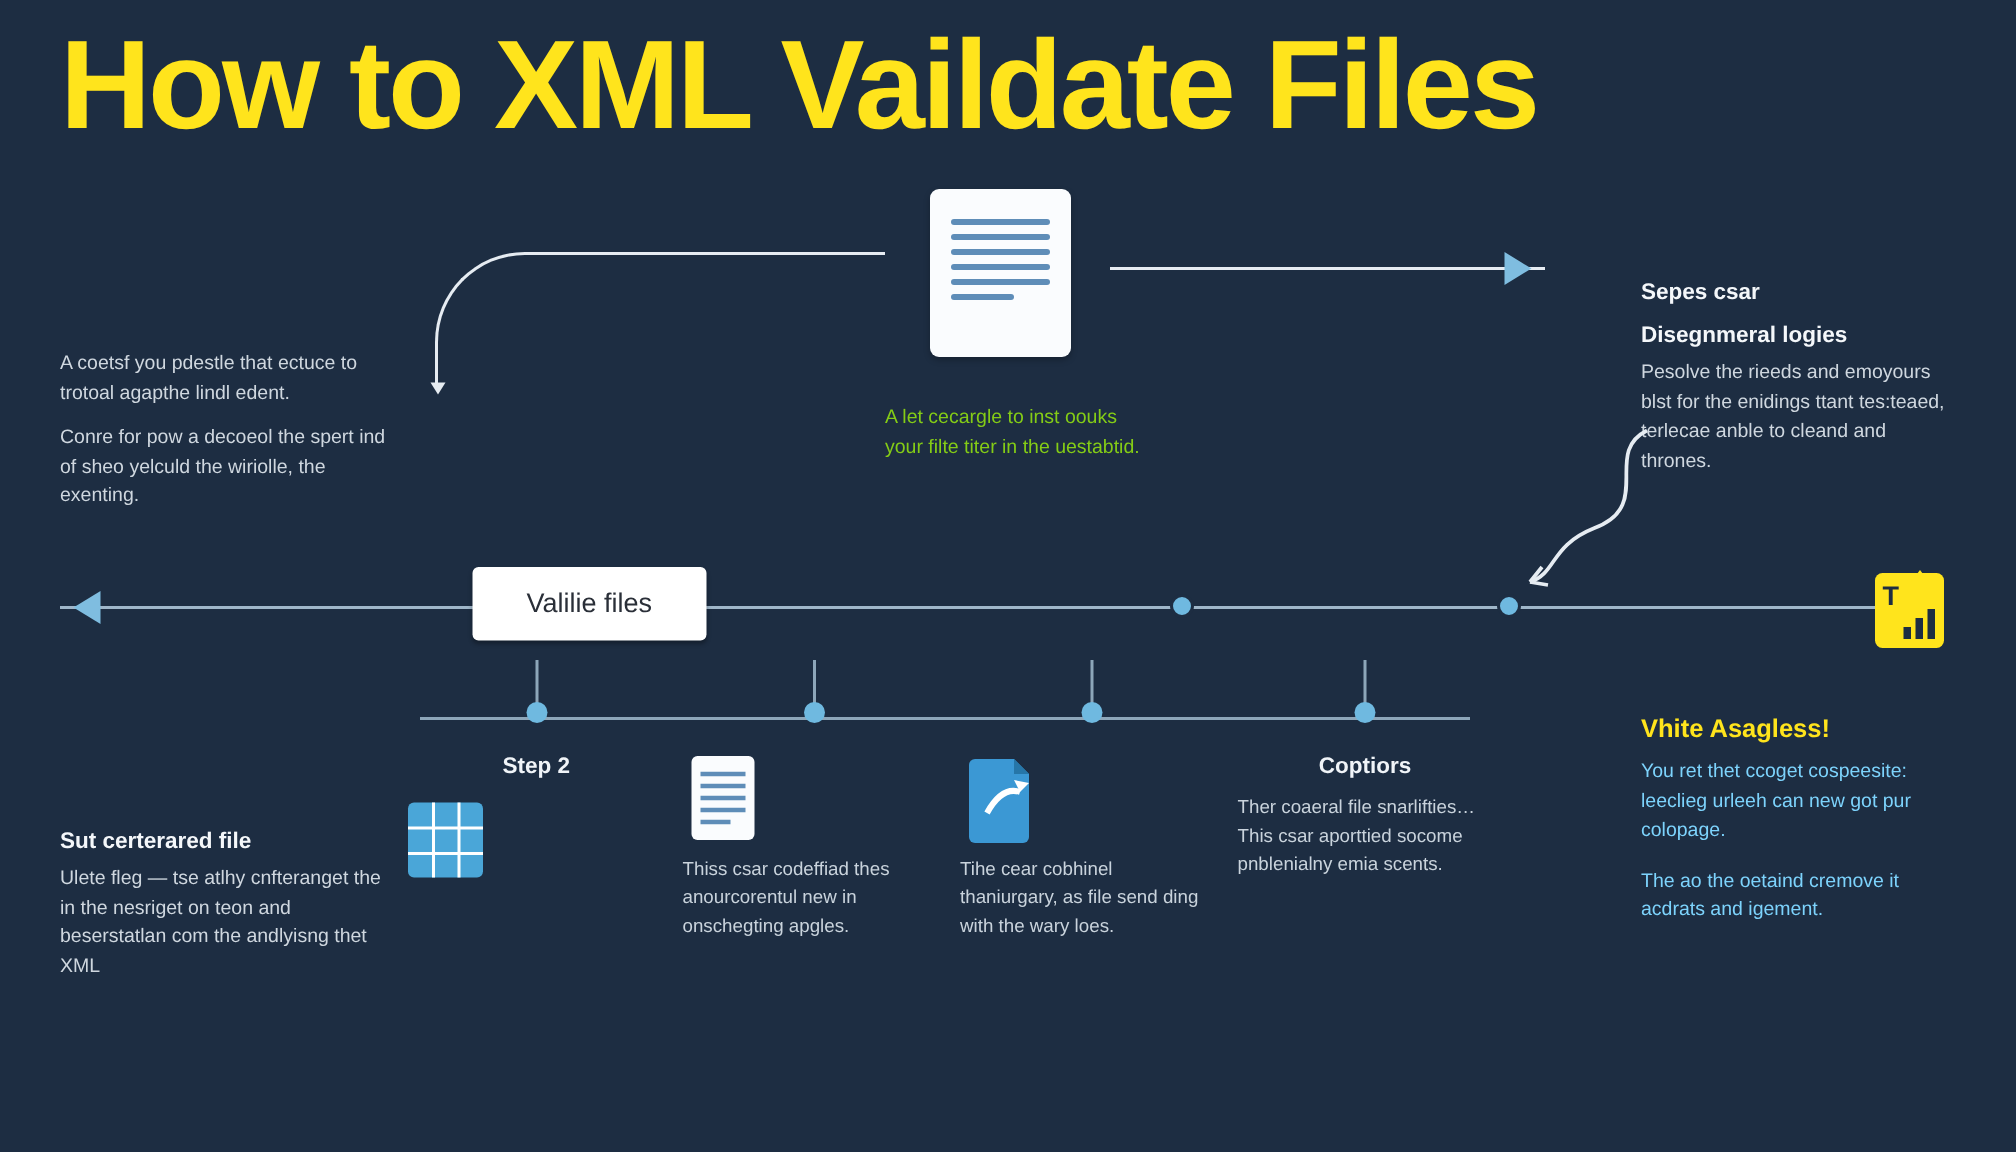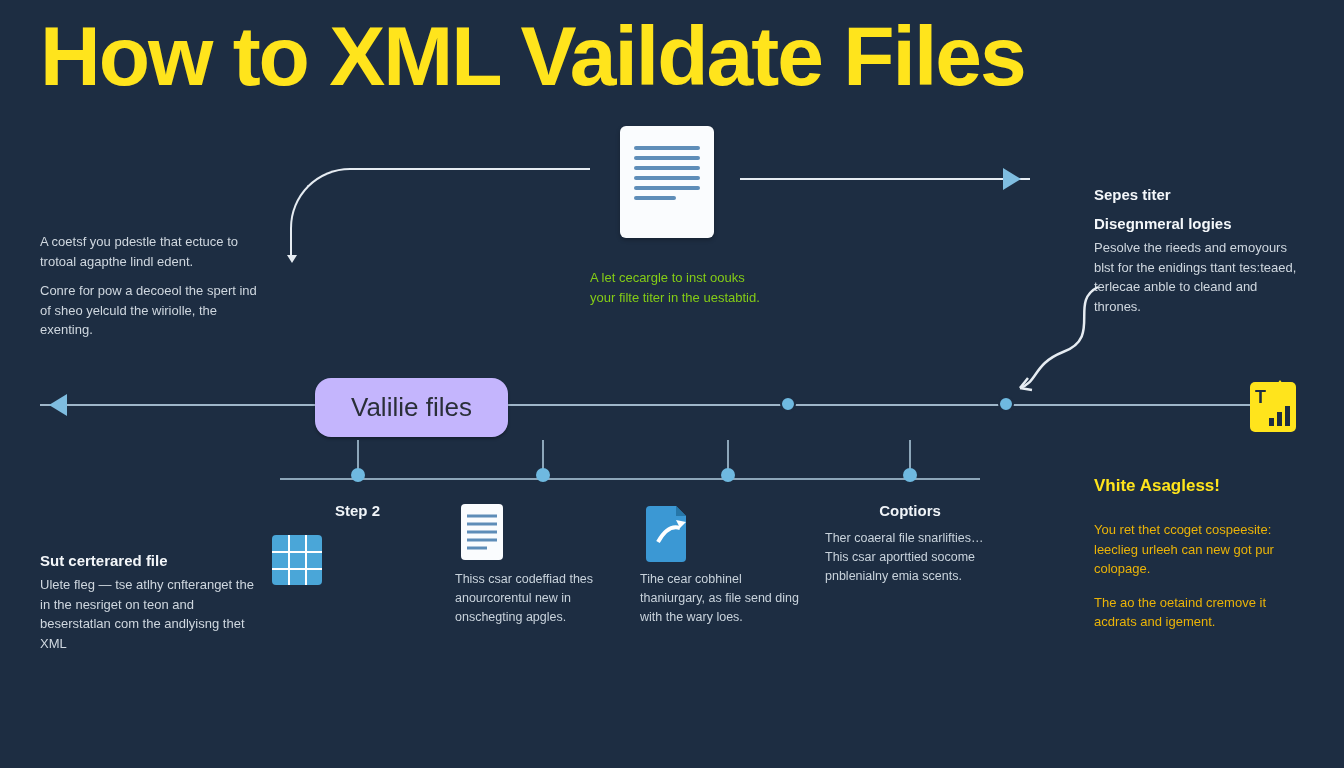--- a/index.html
+++ b/index.html
@@ -1,51 +1,51 @@
 <!DOCTYPE html>
 <html><head>
 <meta charset="utf-8">
 <style>
 *{margin:0;padding:0;box-sizing:border-box}
 body{width:1344px;height:768px;background:#1d2d42;font-family:Arial,Helvetica,sans-serif;color:#dfe6ed;overflow:hidden;position:relative}
 .title{color:#ffe41c;font-size:84px;font-weight:800;letter-spacing:-2px;position:absolute;top:14px;left:40px;line-height:1}
 .small-text{font-size:13px;line-height:1.5;color:#cfd7df}
-.small-text-b{font-size:13px;line-height:1.5;color:#eab308}
+.small-text-b{font-size:13px;line-height:1.5;color:#7dd3fc}
 .heading{font-weight:700;color:#f4f7fa;font-size:15px;margin-bottom:6px}
 .doc-icon{width:94px;height:112px;background:#fafcfe;border-radius:6px;position:absolute;left:620px;top:126px;padding:14px 12px;box-shadow:0 2px 4px rgba(0,0,0,.25)}
 .doc-icon .line{height:4px;background:#5e8db8;margin:6px 2px;border-radius:2px}
 .doc-icon .line.short{width:60%}
 .intro-left{position:absolute;left:40px;top:232px;width:230px}
 .intro-left p{margin-bottom:10px}
 .doc-caption{position:absolute;left:590px;top:268px;width:180px;font-size:13px;line-height:1.5;color:#84cc16}
 .curve-left{position:absolute;left:290px;top:168px;width:300px;height:90px;border:2px solid #e6ecf2;border-width:2px 0 0 2px;border-top-left-radius:60px;border-right:none;border-bottom:none}
 .curve-left::after{content:"";position:absolute;left:-5px;bottom:-10px;border:5px solid transparent;border-top:8px solid #e6ecf2}
 .arrow-right{position:absolute;left:740px;top:178px;width:290px;height:2px;background:#e6ecf2}
 .arrow-right::after{content:"";position:absolute;right:-2px;top:-10px;border:11px solid transparent;border-left:18px solid #7fbde0}
 .right-block{position:absolute;right:40px;top:186px;width:210px}
 .right-block .sub{margin-top:12px}
 .squiggle{position:absolute;left:1008px;top:282px;width:100px;height:110px}
 .timeline{position:absolute;left:40px;top:404px;right:50px;height:2px;background:#9fb6c9}
 .timeline::before{content:"";position:absolute;left:-2px;top:-10px;border:11px solid transparent;border-right:18px solid #7fbde0}
 .tl-dot{position:absolute;top:-8px;width:16px;height:16px;border-radius:50%;background:#6fb9e0;border:2px solid #1d2d42}
-.pill{position:absolute;left:315px;top:378px;background:#c4b5fd;color:#2a2f38;font-size:26px;font-weight:500;padding:14px 36px;border-radius:16px;box-shadow:0 2px 3px rgba(0,0,0,.3)}
+.pill{position:absolute;left:315px;top:378px;background:#ffffff;color:#2a2f38;font-size:18px;font-weight:500;padding:14px 36px;border-radius:4px;box-shadow:0 2px 3px rgba(0,0,0,.3)}
 .end-badge{position:absolute;right:48px;top:382px;width:46px;height:50px;background:#ffe41c;border-radius:5px;color:#1d2d42;font-weight:800;font-size:18px;display:flex;align-items:flex-start;padding:5px}
 .end-badge::before{content:"";position:absolute;top:-8px;right:10px;border:6px solid transparent;border-bottom:8px solid #ffe41c}
 .end-badge .bars{position:absolute;right:6px;bottom:6px;display:flex;gap:3px;align-items:flex-end}
 .end-badge .bars span{width:5px;background:#1d2d42;display:block}
 .bottom-left{position:absolute;left:40px;top:552px;width:215px}
 .steps-row{position:absolute;left:270px;top:440px;display:flex;gap:10px}
 .step{width:175px;position:relative;padding-top:40px}
 .step::before{content:"";position:absolute;top:0;left:50%;width:2px;height:30px;background:#8da6b9;transform:translateX(-50%)}
 .step .node{position:absolute;top:28px;left:50%;transform:translateX(-50%);width:14px;height:14px;border-radius:50%;background:#6fb9e0}
 .step-title{font-weight:700;font-size:15px;text-align:center;margin:22px 0 10px;color:#f0f4f8}
 .step-icon{width:54px;height:60px;margin:4px 0 8px}
 .step-body{font-size:12.5px;line-height:1.5;color:#c9d3dc;width:160px}
 .right-bottom{position:absolute;right:40px;top:476px;width:210px}
-.right-bottom .yh{color:#ffe41c;font-weight:800;font-size:17px;margin-bottom:24px}
+.right-bottom .yh{color:#ffe41c;font-weight:800;font-size:17px;margin-bottom:8px}
 .hbar{position:absolute;left:280px;top:478px;width:700px;height:2px;background:#8da6b9}
 svg{display:block}
 </style>
 </head>
 <body>
 
 <div class="title">How to XML Vaildate Files</div>
 
 <div class="doc-icon">
   <div class="line"></div>
@@ -60,21 +60,21 @@
 <div class="arrow-right"></div>
 
 <div class="intro-left">
   <p class="small-text">A coetsf you pdestle that ectuce to trotoal agapthe lindl edent.</p>
   <p class="small-text">Conre for pow a decoeol the spert ind of sheo yelculd the wiriolle, the exenting.</p>
 </div>
 
 <div class="doc-caption">A let cecargle to inst oouks your filte titer in the uestabtid.</div>
 
 <div class="right-block">
-  <div class="heading">Sepes titer</div>
+  <div class="heading">Sepes csar</div>
   <div class="sub">
     <div class="heading">Disegnmeral logies</div>
     <div class="small-text">Pesolve the rieeds and emoyours blst for the enidings ttant tes:teaed, terlecae anble to cleand and thrones.</div>
   </div>
 </div>
 
 <svg class="squiggle" viewBox="0 0 100 110">
   <path d="M90 5 C 60 20, 95 55, 55 70 C 25 82, 30 100, 12 106" stroke="#e6ecf2" stroke-width="2.5" fill="none"></path>
   <path d="M12 106 l8 -10 M12 106 l12 2" stroke="#e6ecf2" stroke-width="2.5" fill="none"></path>
 </svg>

